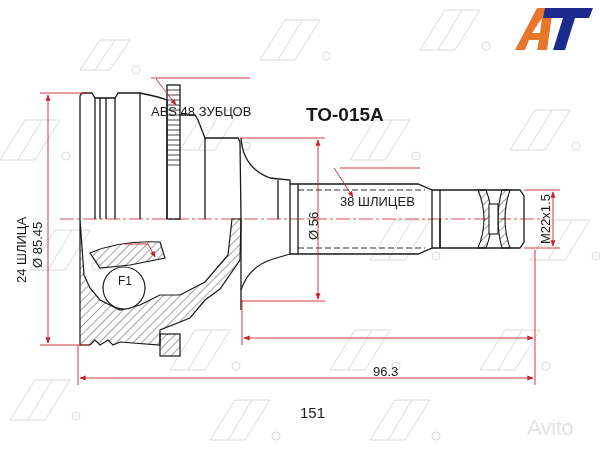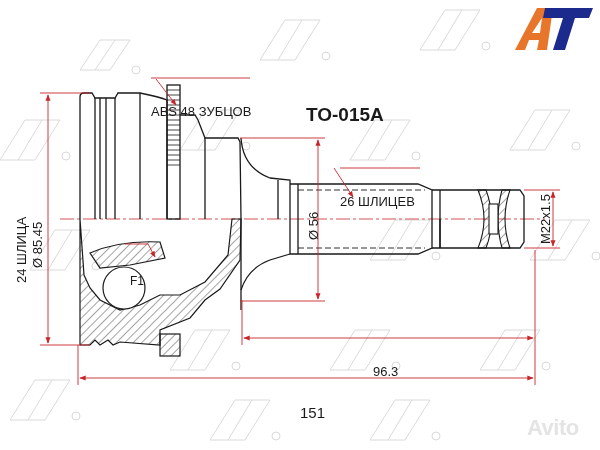--- a/index.html
+++ b/index.html
@@ -2,30 +2,30 @@
 <html><head>
 <meta charset="utf-8">
 <style>
   html, body { margin: 0; padding: 0; background: #ffffff; }
   body { width: 600px; height: 450px; overflow: hidden; position: relative; font-family: "Liberation Sans", sans-serif; }
   #canvas { position: absolute; left: 0; top: 0; width: 600px; height: 450px; }
   .lbl { position: absolute; color: #1a1a1a; white-space: nowrap; font-family: "Liberation Sans", sans-serif; margin-top: 44px; }
   .abs-label { left: 151px; top: 60px; font-size: 13px; }
   .part-number { left: 306px; top: 60px; font-size: 19px; font-weight: bold; }
   .splines-label { left: 340px; top: 150px; font-size: 13px; }
-  .f1-label { left: 130px; top: 230px; font-size: 12px; }
+  .f1-label { left: 118px; top: 230px; font-size: 12px; }
   .dim-961 { left: 373px; top: 320px; font-size: 13px; }
   .dim-151 { left: 300px; top: 360px; font-size: 15px; }
   .rot { position: absolute; transform-origin: left top; transform: rotate(-90deg); white-space: nowrap; font-size: 13px; color: #1a1a1a; }
   .dia-outer-1 { left: 14px; top: 283px; }
   .dia-outer-2 { left: 30px; top: 268px; }
   .dia-shaft { left: 306px; top: 240px; }
   .dia-thread { left: 538px; top: 244px; }
   .logo { position: absolute; left: 513px; top: 6px; width: 82px; height: 46px; }
-  .avito { position: absolute; left: 527px; top: 415px; font-size: 22px; font-weight: bold; color: #e4e4e4; font-family: "Liberation Sans", sans-serif; letter-spacing: -0.5px; }
+  .avito { position: absolute; left: 527px; top: 415px; font-size: 22px; font-weight: normal; color: #e4e4e4; font-family: "Liberation Sans", sans-serif; letter-spacing: -0.5px; }
 </style>
 </head>
 <body>
 
 <svg id="canvas" viewBox="0 0 600 450" xmlns="http://www.w3.org/2000/svg">
   <defs>
     <pattern id="hatch" patternUnits="userSpaceOnUse" width="6" height="6" patternTransform="rotate(45)">
       <line x1="0" y1="0" x2="0" y2="6" stroke="#1a1a1a" stroke-width="0.8"></line>
     </pattern>
     <marker id="arr" viewBox="0 0 10 10" refX="9" refY="5" markerWidth="7" markerHeight="7" orient="auto-start-reverse">
@@ -194,21 +194,21 @@
     <line x1="156" y1="79" x2="176" y2="105" marker-end="url(#arr)"></line>
     <path d="M340,168 L420,168"></path>
     <line x1="334" y1="168" x2="353" y2="197" marker-end="url(#arr)"></line>
     <path d="M125,244 L148,244"></path>
     <line x1="148" y1="244" x2="155" y2="257" marker-end="url(#arr)"></line>
   </g>
 </svg>
 
 <div class="lbl abs-label">ABS 48 ЗУБЦОВ</div>
 <div class="lbl part-number">TO-015A</div>
-<div class="lbl splines-label">26 ШЛИЦЕВ</div>
+<div class="lbl splines-label">38 ШЛИЦЕВ</div>
 <div class="lbl f1-label">F1</div>
 <div class="lbl dim-961">96.3</div>
 <div class="lbl dim-151">151</div>
 
 <div class="rot dia-outer-1">24 ШЛИЦА</div>
 <div class="rot dia-outer-2">Ø 85.45</div>
 <div class="rot dia-shaft">Ø 56</div>
 <div class="rot dia-thread">M22x1.5</div>
 
 <svg class="logo" viewBox="0 0 82 46">

